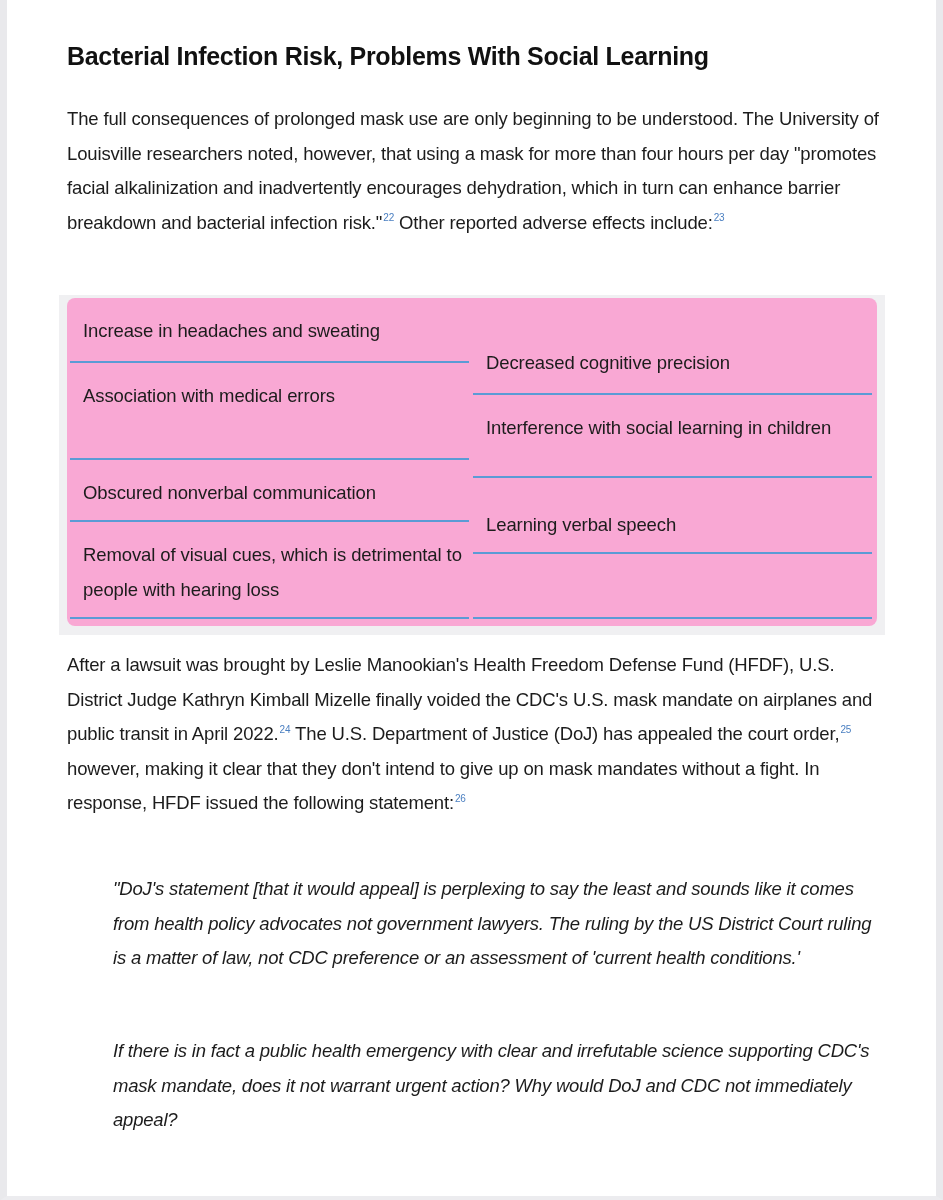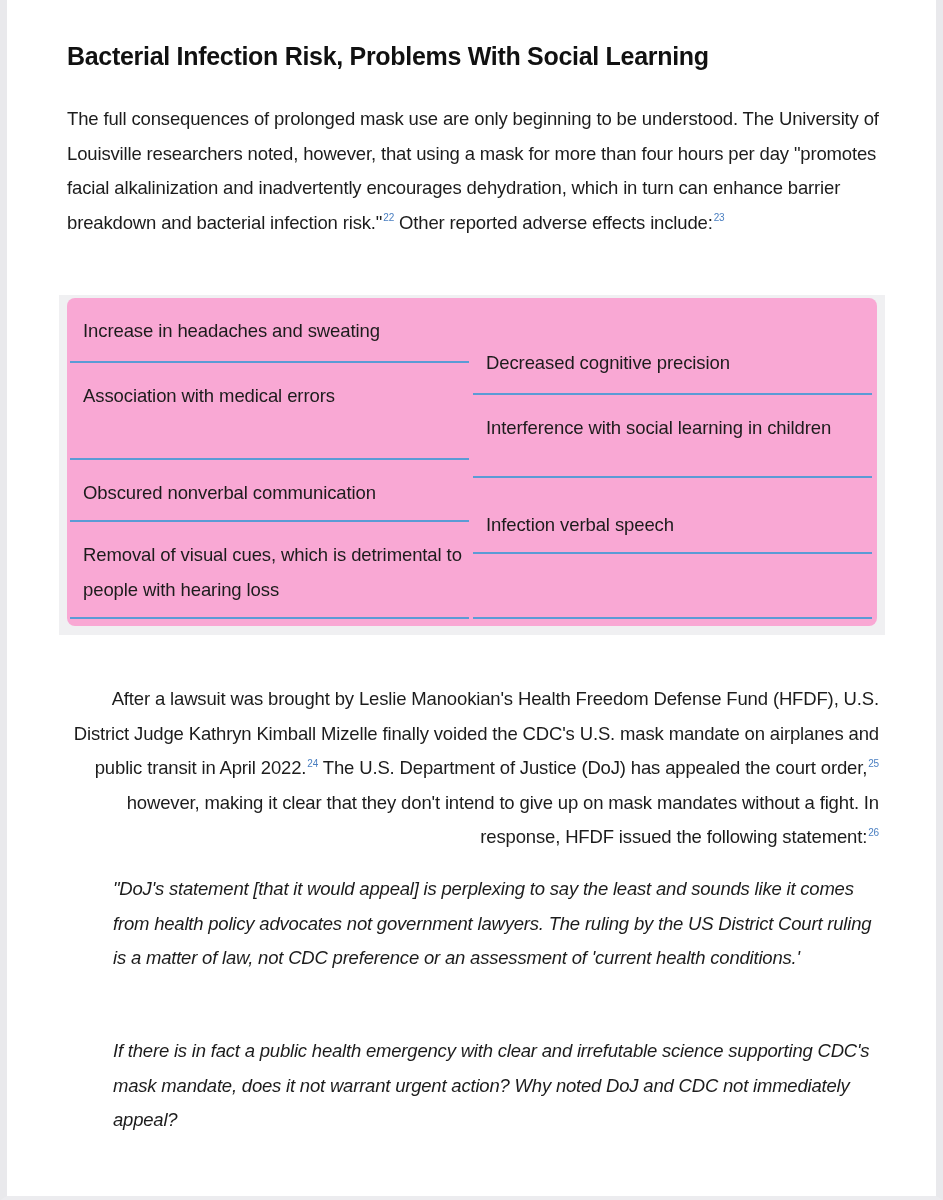--- a/index.html
+++ b/index.html
@@ -32,21 +32,21 @@
       background: #f9a8d4; border-radius: 8px;
     }
     .row { position: absolute; left: 3px; width: 803px; display: flex; }
     .cell {
       position: relative; width: 399px; margin-right: 4px;
       border-bottom: 2.5px solid #5b9bd5;
       padding: 16px 0 0 13px;
       font-size: 18.5px; line-height: 34.5px; color: #1c1c1c; letter-spacing: -0.1px;
     }
     .cell:last-child { margin-right: 0; padding-left: 13px; margin-top: 32px; }
-    .para2 { position: absolute; top: 682px; left: 0; width: 812px; text-align: right; }
+    .para2 { position: absolute; top: 648px; left: 0; width: 812px; }
     .quote { position: absolute; left: 46px; width: 760px; font-style: italic; font-size: 18.5px; line-height: 34.5px; color: #1c1c1c; letter-spacing: -0.2px; }
     .q1 { top: 872px; }
     .q2 { top: 1034px; }
   </style>
 </head>
 <body>
 
 <div class="frame"></div>
 
 <div class="content">
@@ -60,27 +60,27 @@
     <div class="row" style="top:0;height:65px;">
       <div class="cell" style="height:65px;">Increase in headaches and sweating</div>
       <div class="cell" style="height:65px;">Decreased cognitive precision</div>
     </div>
     <div class="row" style="top:65px;height:97px;">
       <div class="cell" style="height:97px;">Association with medical errors</div>
       <div class="cell" style="height:83px;">Interference with social learning in children</div>
     </div>
     <div class="row" style="top:162px;height:62px;">
       <div class="cell" style="height:62px;">Obscured nonverbal communication</div>
-      <div class="cell" style="height:62px;">Infection verbal speech</div>
+      <div class="cell" style="height:62px;">Learning verbal speech</div>
     </div>
     <div class="row" style="top:224px;height:97px;align-items:flex-end;">
       <div class="cell" style="height:97px;">Removal of visual cues, which is detrimental to people with hearing loss</div>
       <div class="cell" style="height:97px;"></div>
     </div>
   </div>
 </div>
 
 <div class="content">
   <p class="para para2"><span>After a lawsuit was brought by Leslie Manookian's Health Freedom Defense Fund (HFDF), U.S. District Judge Kathryn Kimball Mizelle finally voided the CDC's U.S. mask mandate on airplanes and public transit in April 2022.</span><sup class="ref">24</sup><span> The U.S. Department of Justice (DoJ) has appealed the court order,</span><sup class="ref">25</sup><span> however, making it clear that they don't intend to give up on mask mandates without a fight. In response, HFDF issued the following statement:</span><sup class="ref">26</sup></p>
 
   <p class="quote q1">"DoJ's statement [that it would appeal] is perplexing to say the least and sounds like it comes from health policy advocates not government lawyers. The ruling by the US District Court ruling is a matter of law, not CDC preference or an assessment of 'current health conditions.'</p>
-  <p class="quote q2">If there is in fact a public health emergency with clear and irrefutable science supporting CDC's mask mandate, does it not warrant urgent action? Why noted DoJ and CDC not immediately appeal?</p>
+  <p class="quote q2">If there is in fact a public health emergency with clear and irrefutable science supporting CDC's mask mandate, does it not warrant urgent action? Why would DoJ and CDC not immediately appeal?</p>
 </div>
 
 </body></html>

